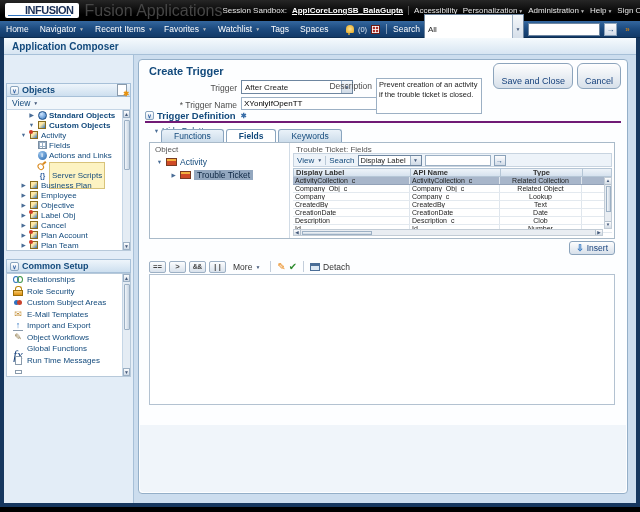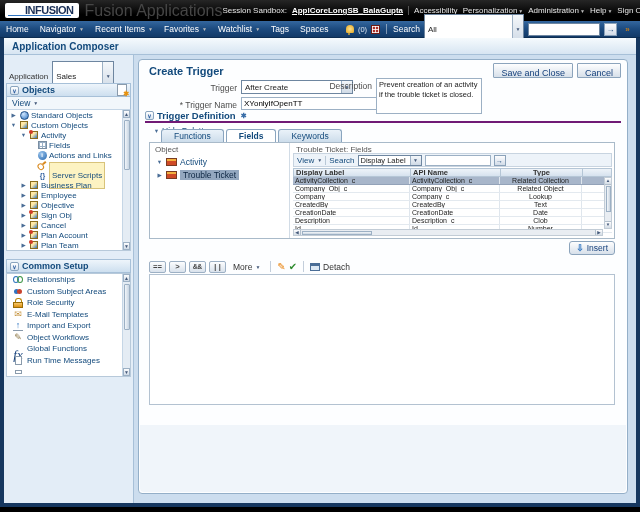--- a/index.html
+++ b/index.html
@@ -65,21 +65,21 @@
     display:flex; align-items:center; gap:3px; font-size:9px; font-weight:bold; color:#134a7c; padding:0 3px; }
   .disc-box { width:9px; height:9px; background:linear-gradient(#fff,#d8e4f0); border:1px solid #8aa5bf; border-radius:2px;
     display:flex; align-items:center; justify-content:center; font-size:6px; color:#2f5fa0; cursor:pointer; }
   .newdoc-icon { margin-left:auto; width:10px; height:12px; background:#fff; border:1px solid #8a9bac; position:relative; cursor:pointer; }
   .newdoc-icon::after { content:"✱"; position:absolute; right:-3px; bottom:-3px; font-size:7px; color:#e8920e; }
   .view-bar { position:absolute; left:2px; right:2px; height:13px; background:#f2f7fb; border-left:1px solid #a7c0d8;
     border-right:1px solid #a7c0d8; border-bottom:1px solid #c5d6e6; display:flex; align-items:center; gap:2px;
     padding:0 5px; font-size:8.5px; color:#134a7c; }
   .tree-box { position:absolute; left:2px; right:2px; background:#fff; border:1px solid #b7c9da; border-top:none; }
   .tree-row { height:10px; display:flex; align-items:center; gap:2px; font-size:8px; color:#134a7c; white-space:nowrap; cursor:pointer; }
-  .lv0 { padding-left:3px; } .lv1 { padding-left:13px; } .lv2 { padding-left:30px; }
+  .lv0 { padding-left:21px;font-weight:bold; } .lv1 { padding-left:13px; } .lv2 { padding-left:30px; }
   .twisty { width:7px; font-size:5.5px; color:#4a6d96; text-align:center; flex:none; }
   .tree-label { cursor:pointer; }
   .tree-label.selected { background:#fdf3c2; border:1px solid #d8c37a; padding:8px 2px; }
   .vscroll { position:absolute; right:0; top:0; bottom:0; width:8px; background:#e4ecf4; border-left:1px solid #c5d6e6; }
   .vscroll .arr { position:absolute; left:0; right:0; height:8px; background:linear-gradient(#fdfdfe,#cfdae6);
     border:1px solid #9cb0c4; font-size:5px; color:#44597a; text-align:center; line-height:7px; cursor:pointer; }
   .vscroll .arr.up { top:0; } .vscroll .arr.dn { bottom:0; }
   .vscroll .thumb { position:absolute; left:0.5px; right:0.5px; top:10px; height:36%; background:linear-gradient(90deg,#f2f6fa,#c6d4e2); border:1px solid #9cb0c4; border-radius:1px; cursor:grab; }
   .common-list { position:absolute; left:2px; right:2px; background:#fff; border:1px solid #b7c9da; overflow:hidden; }
   .common-row { height:11.5px; display:flex; align-items:center; gap:4px; padding-left:6px; font-size:8px; color:#134a7c; white-space:nowrap; cursor:pointer; }
@@ -112,22 +112,22 @@
   .ic-check { color:#2e8b2e; font-size:10px; }
   .ic-eraser { color:#e8820e; font-size:10px; }
   .ic-detach { width:10px; height:8px; border:1px solid #4a6d96; border-top:3px solid #4a6d96; background:#dce8f4; }
   .ic-insert { color:#2f74c0; font-weight:bold; font-size:9px; }
   .help-star { color:#3a6ea8; font-size:7px; margin-left:2px; cursor:pointer; }
 
   
   .main-panel { position:absolute; top:21px; left:134px; right:8px; bottom:9px;
     background:#fdfeff; border:1px solid #94afc8; border-radius:4px; }
   .panel-actions { position:absolute; top:3px; right:6px; display:flex; gap:4px; }
-  .btn { height:15px; padding:4px 7px; font-size:9px; color:#16417c; background:linear-gradient(#fefefe,#d7e0ea);
-    border:1px solid #8ca4bc; border-radius:1px; cursor:pointer; font-family:inherit; }
+  .btn { height:15px; padding:12px 7px; font-size:9px; color:#16417c; background:linear-gradient(#fefefe,#d7e0ea);
+    border:1px solid #8ca4bc; border-radius:6px; cursor:pointer; font-family:inherit; }
   .main-title { position:absolute; top:5px; left:10px; font-size:11px; font-weight:bold; color:#134a7c; }
   .frm-label { position:absolute; font-size:8.5px; color:#4c4c4c; text-align:right; width:90px; }
   .frm-field { position:absolute; }
   .inp { border:1px solid #9cb0c4; background:#fff; font-size:8px; height:13px; padding:0 2px; font-family:inherit; }
   .desc-area { border:1px solid #9cb0c4; background:#fff; font-size:7.5px; color:#222; padding:1px 2px;
     resize:none; font-family:inherit; line-height:1.35; }
 
   .def-header { position:absolute; top:50px; left:6px; right:6px; height:13px; border-bottom:2px solid #701a75;
     display:flex; align-items:center; gap:3px; font-size:9.5px; font-weight:bold; color:#134a7c; }
   .hide-palette { position:absolute; top:66px; left:14px; display:flex; align-items:center; gap:2px;
@@ -257,27 +257,20 @@
       <span class="go-btn adv-btn">»</span>
     </div>
   </div>
 
   <div class="content">
     <div class="title-bar">
       <span>Application Composer</span>
     </div>
 
     <div class="sidebar">
-      <div class="app-row">
-        <span>Application</span>
-        <span class="sel app-sel">
-          <span class="txt" style="flex:1">Sales</span>
-          <span class="dd">▼</span>
-        </span>
-      </div>
 
       <div class="side-header" style="top:28px">
         <span class="disc-box">∨</span>
         <span>Objects</span>
         <span class="newdoc-icon"></span>
       </div>
       <div class="view-bar" style="top:42px">
         <span>View</span>
         <span class="caret" style="color:#44597a">▼</span>
       </div>
@@ -342,21 +335,21 @@
             <span class="ci">
               <span class="ic-cube"></span>
             </span>
             <span class="tree-label">Objective</span>
           </div>
         <div class="tree-row lv1">
             <span class="twisty">▶</span>
             <span class="ci">
               <span class="ic-cube red"></span>
             </span>
-            <span class="tree-label">Sign Obj</span>
+            <span class="tree-label">Label Obj</span>
           </div>
         <div class="tree-row lv1">
             <span class="twisty">▶</span>
             <span class="ci">
               <span class="ic-cube"></span>
             </span>
             <span class="tree-label">Cancel</span>
           </div>
         <div class="tree-row lv1">
             <span class="twisty">▶</span>
@@ -382,26 +375,26 @@
       <div class="side-header" style="top:204px">
         <span class="disc-box">∨</span>
         <span>Common Setup</span>
       </div>
       <div class="common-list" style="top:218px; height:104px;">
         <div class="common-row">
             <span class="ci ic-rel"></span>
             <span>Relationships</span>
           </div>
         <div class="common-row">
+            <span class="ci ic-lock"></span>
+            <span>Role Security</span>
+          </div>
+        <div class="common-row">
             <span class="ci ic-people"></span>
             <span>Custom Subject Areas</span>
-          </div>
-        <div class="common-row">
-            <span class="ci ic-lock"></span>
-            <span>Role Security</span>
           </div>
         <div class="common-row">
             <span class="ci ic-mail">✉</span>
             <span>E-Mail Templates</span>
           </div>
         <div class="common-row">
             <span class="ci ic-up">↑</span>
             <span>Import and Export</span>
           </div>
         <div class="common-row">
@@ -464,21 +457,21 @@
       </div>
 
       <div class="palette-box">
         <div class="obj-pane">
           <span class="pane-caption">Object</span>
           <div class="obj-tree-row" style="top:14px; left:6px;">
             <span class="twisty">▼</span>
             <span class="ic-objcard"></span>
             <span>Activity</span>
           </div>
-          <div class="obj-tree-row" style="top:27px; left:6px;">
+          <div class="obj-tree-row" style="top:27px; left:20px;">
             <span class="twisty">▶</span>
             <span class="ic-objcard"></span>
             <span class="tt-label selected">Trouble Ticket</span>
           </div>
         </div>
         <div class="fields-pane">
           <span class="pane-caption">Trouble Ticket: Fields</span>
           <div class="fp-toolbar">
             <span class="nav-item" style="color:#134a7c">
                 <span>View</span>

